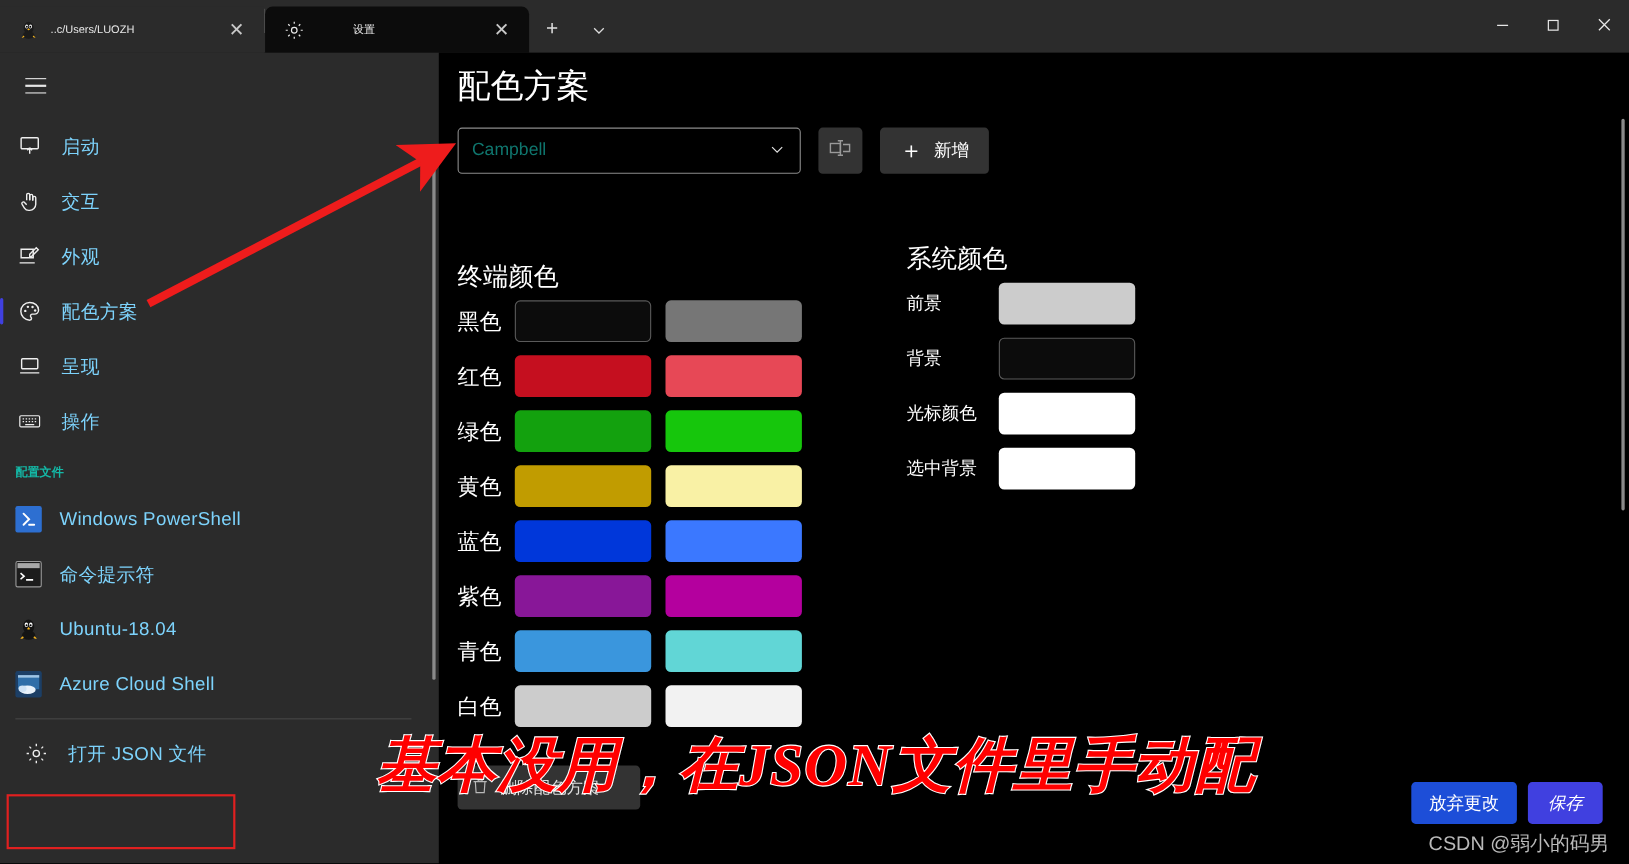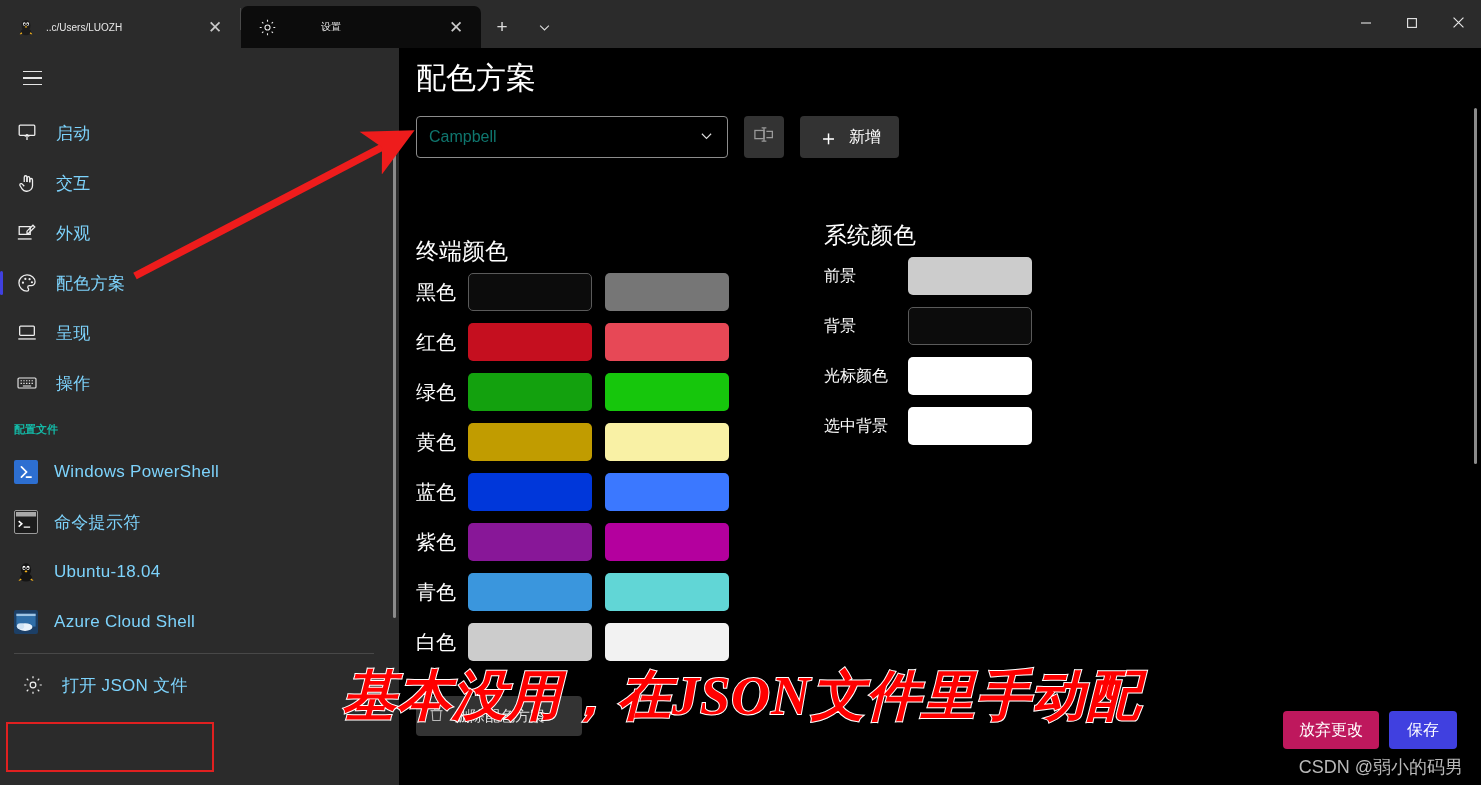--- a/index.html
+++ b/index.html
@@ -137,21 +137,21 @@
     position: absolute; left: 17px; top: 648px;
     width: 166px; height: 40px; background: #333; border-radius: 4px;
     display: flex; align-items: center; gap: 10px; padding: 0 12px;
     color: #ddd; font-size: 15px; overflow: hidden;
   }
   .footer-btns {
     position: absolute; right: 24px; bottom: 36px;
     display: flex; gap: 10px; align-items: center;
   }
   .btn-discard {
-    height: 38px; padding: 0 16px; background: #be185d; border-radius: 4px;
+    height: 38px; padding: 0 16px; background: #1d4ed8; border-radius: 4px;
     color: #fff; font-size: 16px; display: flex; align-items: center;
   }
   .btn-save {
     height: 38px; padding: 0 18px; border-radius: 4px;
     color: #fff; font-size: 16px; display: flex; align-items: center;
   }
   .main-scroll {
     position: absolute; right: 4px; top: 60px;
     width: 3px; height: 356px; background: #8a8a8a; border-radius: 2px;
   }
@@ -491,21 +491,21 @@
       <span>
         <svg width="17" height="17" viewBox="0 0 24 24" fill="none" stroke="#b9b9b9" stroke-width="1.5">
           <path d="M3.5 6.5h17M9.5 6.5V4.2h5v2.3M5.8 6.5l1 14h10.4l1-14"></path>
         </svg>
       </span>
       <span>删除配色方案</span>
     </div>
 
     <div class="footer-btns">
       <div class="btn-discard">放弃更改</div>
-      <div class="btn-save" style="background: rgb(64, 64, 224);">保存</div>
+      <div class="btn-save" style="background: rgb(64, 64, 224); font-style: italic;">保存</div>
     </div>
 
     <div class="main-scroll"></div>
     <div class="watermark">CSDN @弱小的码男</div>
   </div>
 
   <svg class="anno-arrow">
     <defs>
       <marker id="ahead" markerWidth="7" markerHeight="7" refX="3.2" refY="3.5" orient="auto" markerUnits="strokeWidth">
         <path d="M0,0.3 L6.6,3.5 L0,6.7 L1.7,3.5 Z" fill="#EE1C1C"></path>

